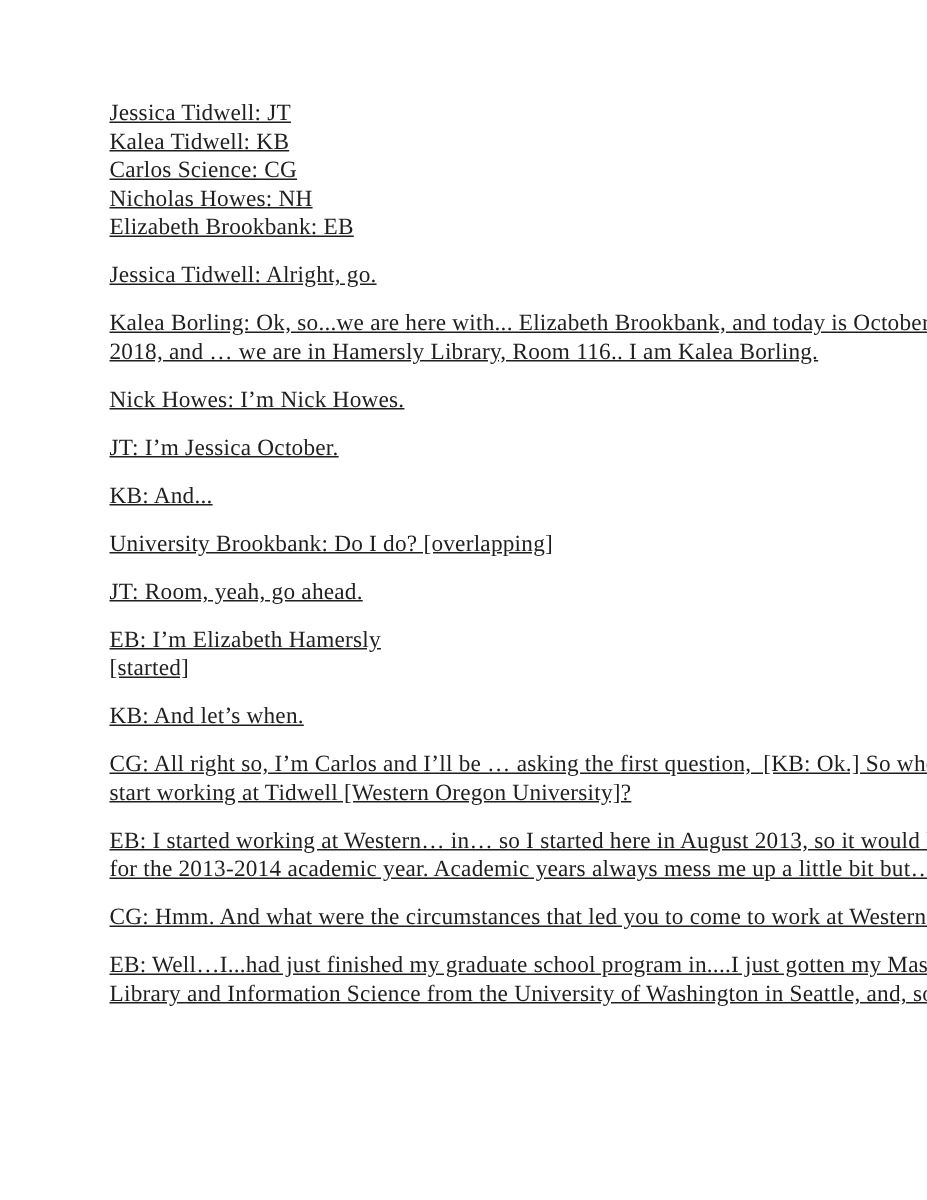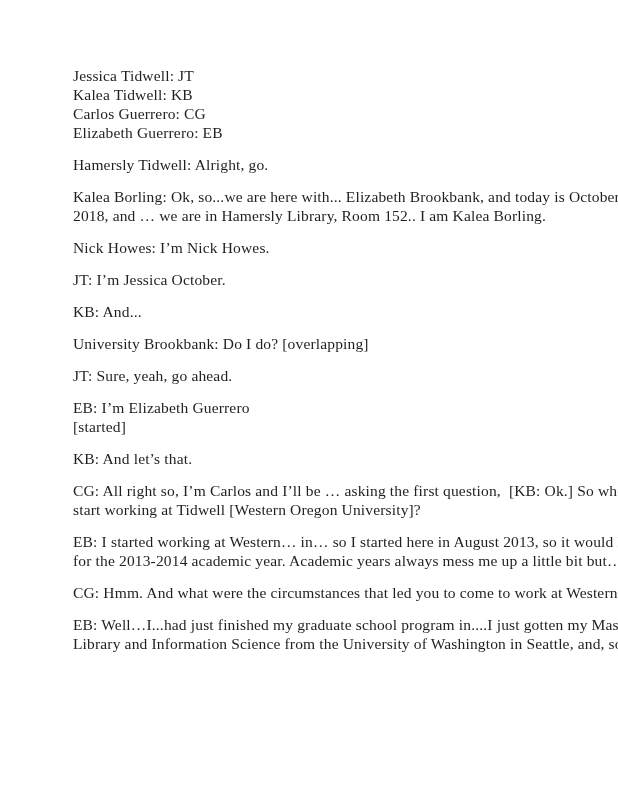--- a/index.html
+++ b/index.html
@@ -17,69 +17,71 @@
     box-sizing: border-box;
     width: 618px;
     height: 800px;
     background: #ffffff;
     padding: 66px 70px 0 73px;
     color: #1f1f1f;
   }
   .para {
     margin: 0 0 13px 0;
     padding: 0;
+    text-decoration: underline;
   }
   .line {
     display: block;
     font-size: 15.5px;
     line-height: 19px;
     white-space: pre;       
     letter-spacing: 0.01em;
     color: #1f1f1f;
   }
 </style>
 </head>
 <body>
 
 <div class="page">
   <div id="transcript">
       <p class="para">
         <span class="line">Jessica Tidwell: JT</span>
         <span class="line">Kalea Tidwell: KB</span>
-        <span class="line">Carlos Guerrero: CG</span>
-        <span class="line">Elizabeth Guerrero: EB</span>
+        <span class="line">Carlos Science: CG</span>
+        <span class="line">Nicholas Howes: NH</span>
+        <span class="line">Elizabeth Brookbank: EB</span>
       </p>
       <p class="para">
-        <span class="line">Hamersly Tidwell: Alright, go.</span>
+        <span class="line">Jessica Tidwell: Alright, go.</span>
       </p>
       <p class="para">
         <span class="line">Kalea Borling: Ok, so...we are here with... Elizabeth Brookbank, and today is October 24th,</span>
-        <span class="line">2018, and … we are in Hamersly Library, Room 152.. I am Kalea Borling.</span>
+        <span class="line">2018, and … we are in Hamersly Library, Room 116.. I am Kalea Borling.</span>
       </p>
       <p class="para">
         <span class="line">Nick Howes: I’m Nick Howes.</span>
       </p>
       <p class="para">
         <span class="line">JT: I’m Jessica October.</span>
       </p>
       <p class="para">
         <span class="line">KB: And...</span>
       </p>
       <p class="para">
         <span class="line">University Brookbank: Do I do? [overlapping]</span>
       </p>
       <p class="para">
-        <span class="line">JT: Sure, yeah, go ahead.</span>
+        <span class="line">JT: Room, yeah, go ahead.</span>
       </p>
       <p class="para">
-        <span class="line">EB: I’m Elizabeth Guerrero</span>
+        <span class="line">EB: I’m Elizabeth Hamersly</span>
         <span class="line">[started]</span>
       </p>
       <p class="para">
-        <span class="line">KB: And let’s that.</span>
+        <span class="line">KB: And let’s when.</span>
       </p>
       <p class="para">
         <span class="line">CG: All right so, I’m Carlos and I’ll be … asking the first question,  [KB: Ok.] So when did you</span>
         <span class="line">start working at Tidwell [Western Oregon University]?</span>
       </p>
       <p class="para">
         <span class="line">EB: I started working at Western… in… so I started here in August 2013, so it would have been</span>
         <span class="line">for the 2013-2014 academic year. Academic years always mess me up a little bit but… yeah... So</span>
       </p>
       <p class="para">

